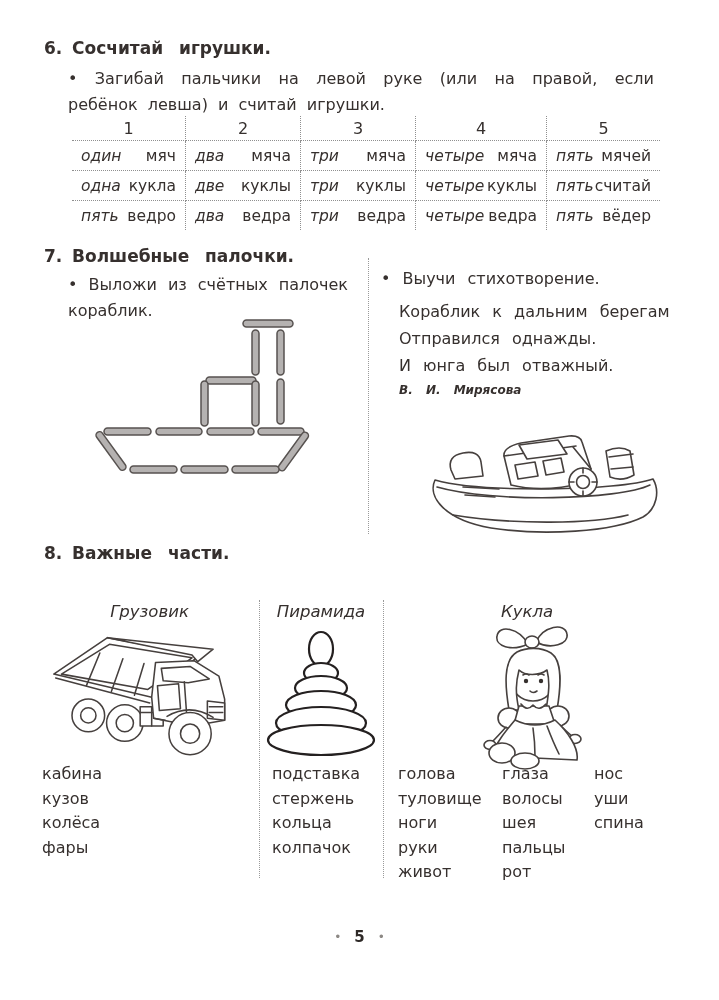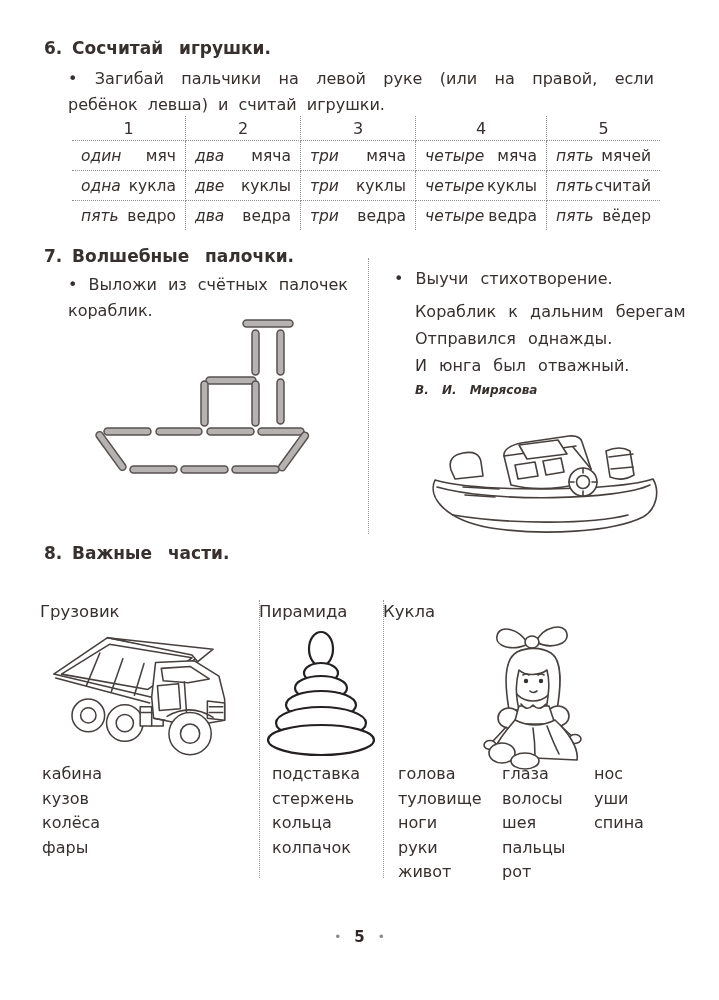--- a/index.html
+++ b/index.html
@@ -17,21 +17,21 @@
   .ct-c{height:29px;display:flex;align-items:center;justify-content:space-between;
         padding:0 9px;font-size:15.5px;border-right:1px dotted #8f8f8f;border-bottom:1px dotted #8f8f8f;}
   .ct-h.lastcol,.ct-c.lastcol{border-right:none;}
   .ct-c.lastrow{border-bottom:none;}
   .itl{font-style:italic;}
   
   .vdiv{position:absolute;width:0;border-left:1px dotted #9a9a9a;}
   .poem-line{white-space:nowrap;font-size:16px;line-height:27px;word-spacing:7px;}
   .author{font-style:italic;font-size:12px;word-spacing:9px;padding-right:6px;margin-top:4px;font-weight:bold;}
   
-  .toy-label{position:absolute;text-align:left;font-size:16.5px;}
+  .toy-label{position:absolute;text-align:center;font-size:16.5px;font-style:italic;}
   .wordlist{position:absolute;font-size:16px;line-height:24.5px;}
   .figure{position:absolute;}
   
   .footer{position:absolute;left:0;top:928px;width:719px;display:flex;justify-content:center;align-items:center;gap:13px;}
   .pgdot{color:#8c8884;font-size:12px;}
   .pgnum{font-weight:bold;font-size:15px;color:#2e2927;}
   svg{display:block;}
   .ln{fill:none;stroke:#46403e;stroke-width:1.6;stroke-linejoin:round;stroke-linecap:round;}
   .lnw{fill:#fff;stroke:#46403e;stroke-width:1.6;stroke-linejoin:round;stroke-linecap:round;}
   .stick{fill:#b5b2b1;stroke:#575250;stroke-width:1.5;}
@@ -141,23 +141,23 @@
       <rect class="stick" x="19.5" y="114" width="7" height="46" rx="3.5" transform="rotate(-36 23 137)"></rect>
       <rect class="stick" x="202" y="114.5" width="7" height="46" rx="3.5" transform="rotate(36 205.5 137.5)"></rect>
       <rect class="stick" x="42" y="152" width="47" height="7" rx="3.5"></rect>
       <rect class="stick" x="93" y="152" width="47" height="7" rx="3.5"></rect>
       <rect class="stick" x="144" y="152" width="47" height="7" rx="3.5"></rect>
     </svg>
   </div>
 
   <div class="vdiv" style="left:368px;top:258px;height:276px;"></div>
 
-  <div class="para nowrap" style="left:394px;top:266px;width:290px;text-align:right;word-spacing:7px;">• Выучи стихотворение.</div>
-
-  <div style="position:absolute;left:399px;top:298px;margin-left:16px;">
+  <div class="para nowrap" style="left:381px;top:266px;width:290px;text-align:right;word-spacing:7px;">• Выучи стихотворение.</div>
+
+  <div style="position:absolute;left:399px;top:298px;">
     <div class="poem-line">Кораблик к дальним берегам</div>
     <div class="poem-line">Отправился однажды.</div>
     <div class="poem-line">И юнга был отважный.</div>
     <div class="author" style="width:262px;">В. И. Мирясова</div>
   </div>
 
   <div class="figure" style="left:423px;top:425px;">
     <svg width="245" height="113" viewBox="0 0 245 113">
 
       <path class="lnw" d="M183,26 q14,-6 24,0 l4,24 q-12,7 -24,2 Z"></path>

